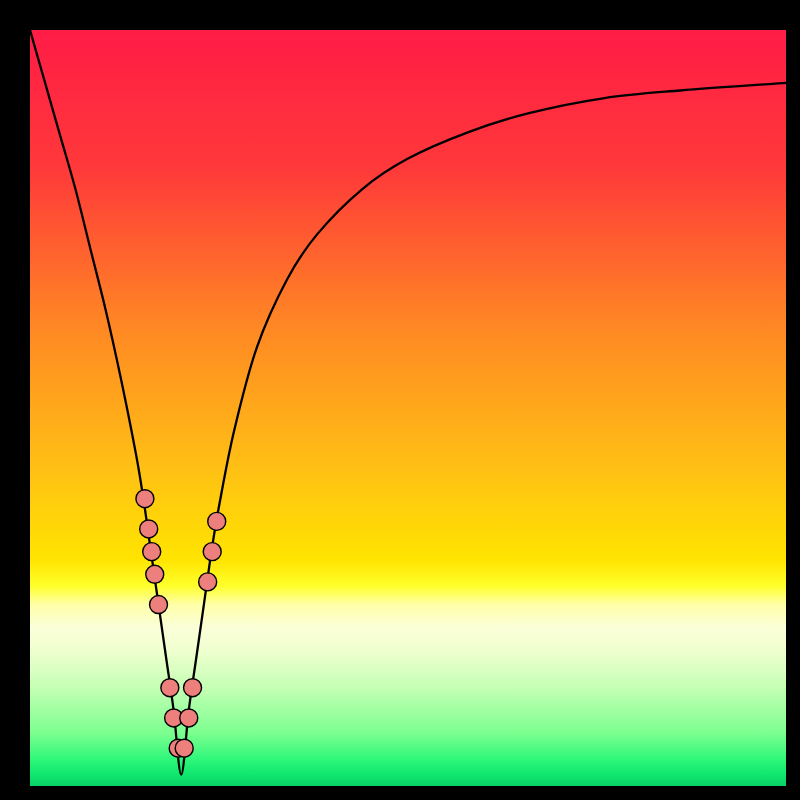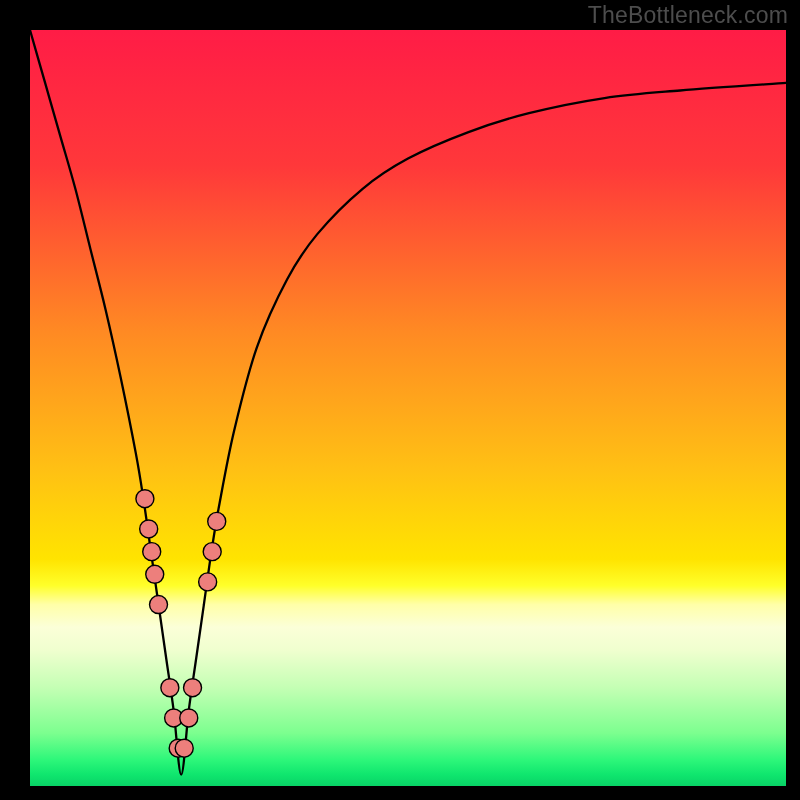--- a/index.html
+++ b/index.html
@@ -43,21 +43,20 @@
     top: 0;
     width: 756px;
     height: 756px;
     overflow: visible;
   }
 </style>
 </head>
 <body>
 
 <div class="frame">
-  <div class="watermark">TheBottleneck.com</div>
   <div class="plot" id="plot" style="background: linear-gradient(rgb(255, 28, 70) 0%, rgb(255, 56, 58) 18%, rgb(255, 138, 35) 40%, rgb(255, 192, 20) 58%, rgb(255, 228, 0) 70%, rgb(255, 255, 42) 73.5%, rgb(255, 255, 168) 76%, rgb(251, 255, 216) 79%, rgb(240, 255, 207) 82%, rgb(196, 255, 180) 87%, rgb(124, 255, 143) 93%, rgb(46, 247, 122) 96.5%, rgb(15, 230, 110) 98.5%, rgb(9, 210, 102) 100%);">
     <svg class="curve" id="svg" viewBox="0 0 756 756">
         <path d="M 0.00 0.00 C 2.52 8.82 10.08 35.28 15.12 52.92 C 20.16 70.56 25.20 88.20 30.24 105.84 C 35.28 123.48 40.32 139.86 45.36 158.76 C 50.40 177.66 55.44 199.08 60.48 219.24 C 65.52 239.40 70.56 258.30 75.60 279.72 C 80.64 301.14 85.68 323.82 90.72 347.76 C 95.76 371.70 102.06 403.20 105.84 423.36 C 109.62 443.52 110.88 452.34 113.40 468.72 C 115.92 485.10 118.44 504.00 120.96 521.64 C 123.48 539.28 126.00 556.92 128.52 574.56 C 131.04 592.20 133.56 609.84 136.08 627.48 C 138.60 645.12 141.12 660.87 143.64 680.40 C 146.16 699.93 148.68 744.66 151.20 744.66 C 153.72 744.66 156.24 699.93 158.76 680.40 C 161.28 660.87 163.80 645.12 166.32 627.48 C 168.84 609.84 171.36 592.20 173.88 574.56 C 176.40 556.92 178.92 538.02 181.44 521.64 C 183.96 505.26 185.22 496.44 189.00 476.28 C 192.78 456.12 197.82 427.14 204.12 400.68 C 210.42 374.22 217.98 342.72 226.80 317.52 C 235.62 292.32 246.96 268.38 257.04 249.48 C 267.12 230.58 274.68 219.24 287.28 204.12 C 299.88 189.00 317.52 171.36 332.64 158.76 C 347.76 146.16 360.36 137.97 378.00 128.52 C 395.64 119.07 418.32 109.62 438.48 102.06 C 458.64 94.50 476.28 88.83 498.96 83.16 C 521.64 77.49 549.36 71.82 574.56 68.04 C 599.76 64.26 619.92 63.00 650.16 60.48 C 680.40 57.96 738.36 54.18 756.00 52.92" fill="none" stroke="#000" stroke-width="2.3" stroke-linecap="round"></path>
         <circle cx="114.91" cy="468.72" r="9" fill="#ed7f7c" stroke="#000000" stroke-width="1.4"></circle>
         <circle cx="118.69" cy="498.96" r="9" fill="#ed7f7c" stroke="#000000" stroke-width="1.4"></circle>
         <circle cx="121.72" cy="521.64" r="9" fill="#ed7f7c" stroke="#000000" stroke-width="1.4"></circle>
         <circle cx="124.74" cy="544.32" r="9" fill="#ed7f7c" stroke="#000000" stroke-width="1.4"></circle>
         <circle cx="128.52" cy="574.56" r="9" fill="#ed7f7c" stroke="#000000" stroke-width="1.4"></circle>
         <circle cx="139.86" cy="657.72" r="9" fill="#ed7f7c" stroke="#000000" stroke-width="1.4"></circle>
         <circle cx="143.64" cy="687.96" r="9" fill="#ed7f7c" stroke="#000000" stroke-width="1.4"></circle>

